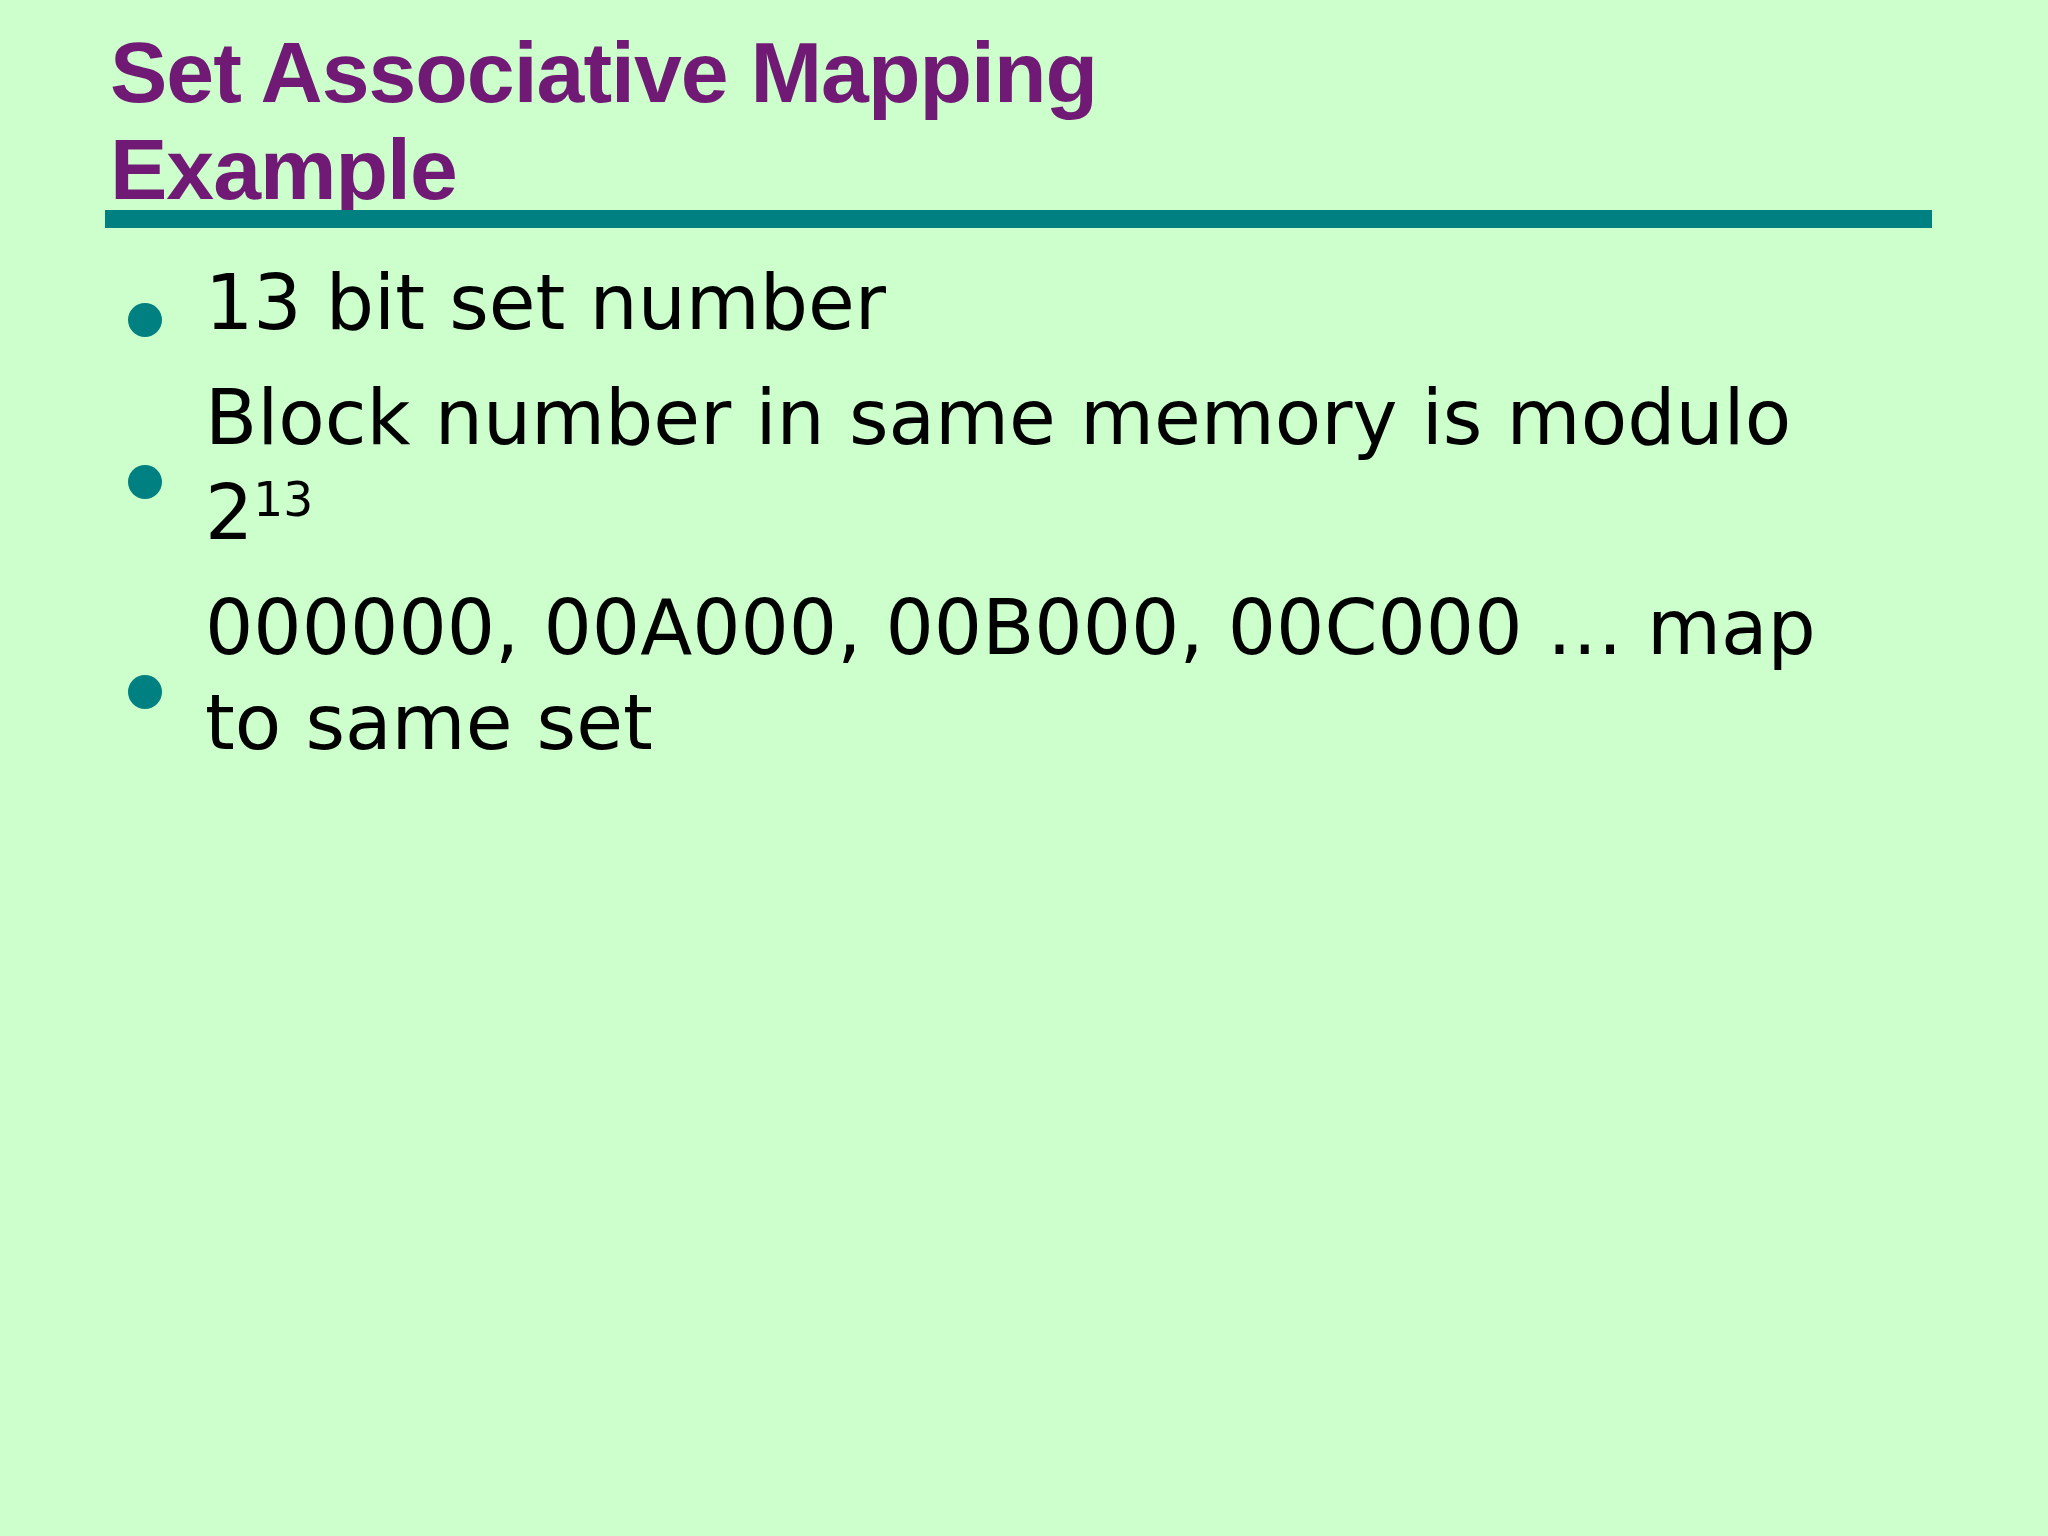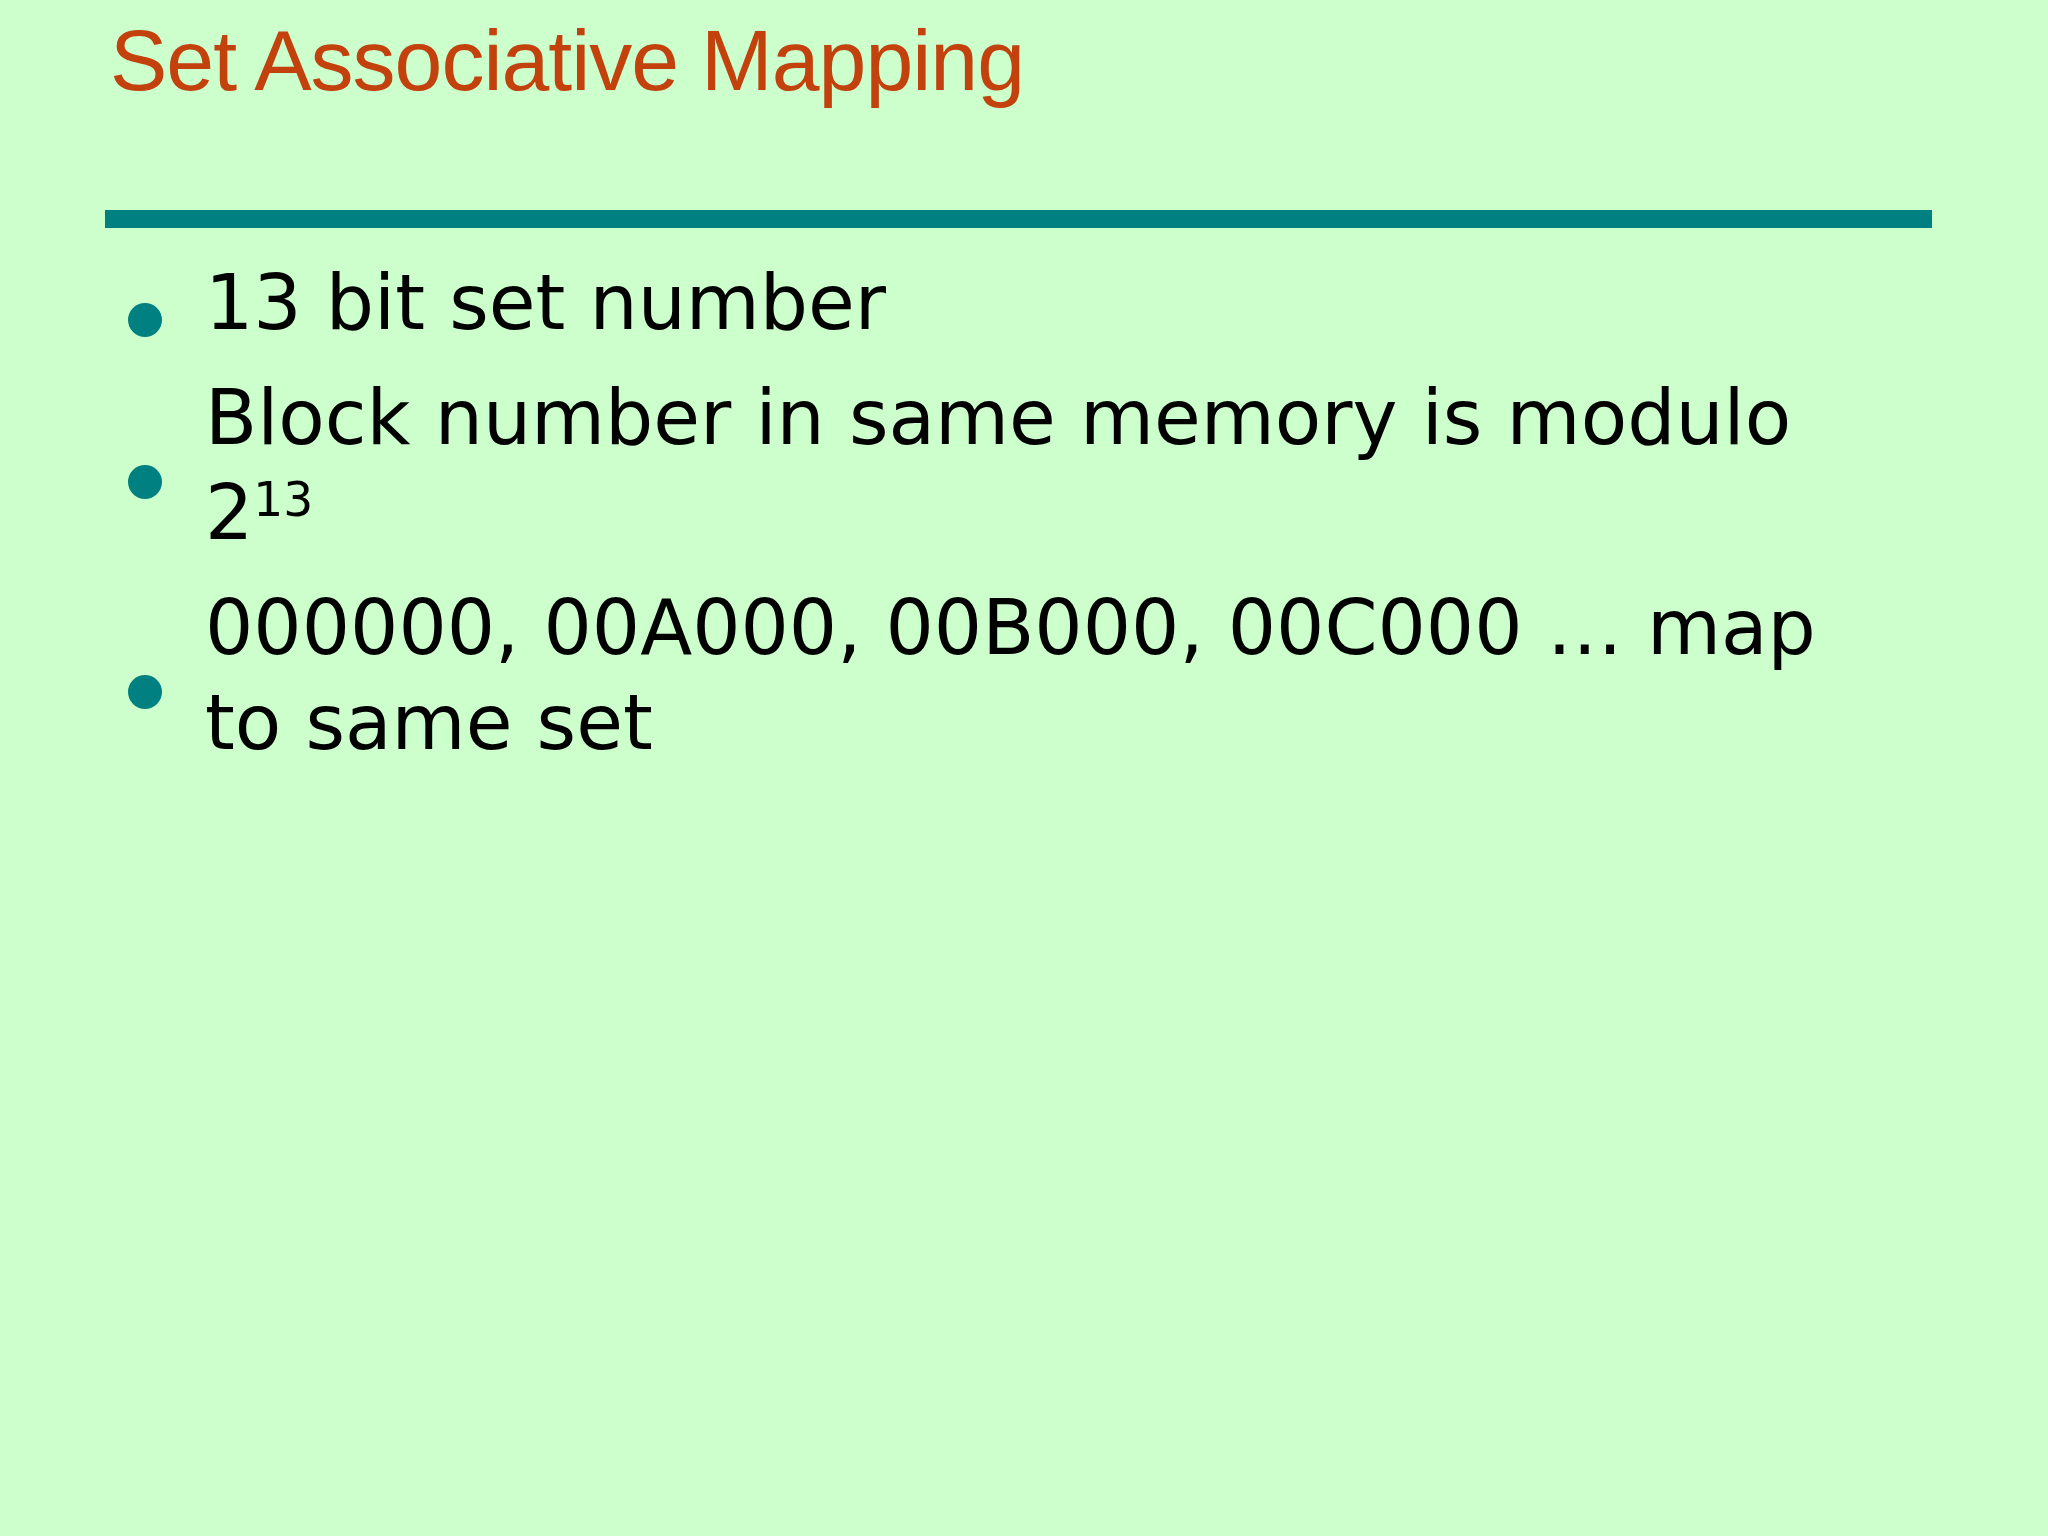--- a/index.html
+++ b/index.html
@@ -10,27 +10,27 @@
     color: #000000;
   }
   .slide {
     position: relative;
     width: 2048px; height: 1536px;
     background: #ccffcc;
     overflow: hidden;
   }
   .title {
     position: absolute;
-    left: 110px; top: 12px;
+    left: 110px; top: 24px;
     font-family: "Liberation Sans", sans-serif;
-    font-weight: normal;
+    font-weight: bold;
     font-size: 86px;
     line-height: 97px;
     letter-spacing: -1px;
-    color: #c2410c;
+    color: #701a75;
     white-space: nowrap;
   }
   .rule {
     position: absolute;
     left: 105px; top: 210px;
     width: 1827px; height: 18px;
     background: #008080;
   }
   .bullets {
     position: absolute;
@@ -61,20 +61,21 @@
     line-height: 0;
   }
 </style>
 </head>
 <body>
 
 <div class="slide">
 
   <div class="title">
     <span>Set Associative Mapping</span><br>
+    <span>Example</span>
   </div>
 
   <div class="rule"></div>
 
   <div class="bullets">
 
     <div class="bullet">
       <span class="dot"></span>
       <div class="btext">
         <span class="bline">13 bit set number</span>

